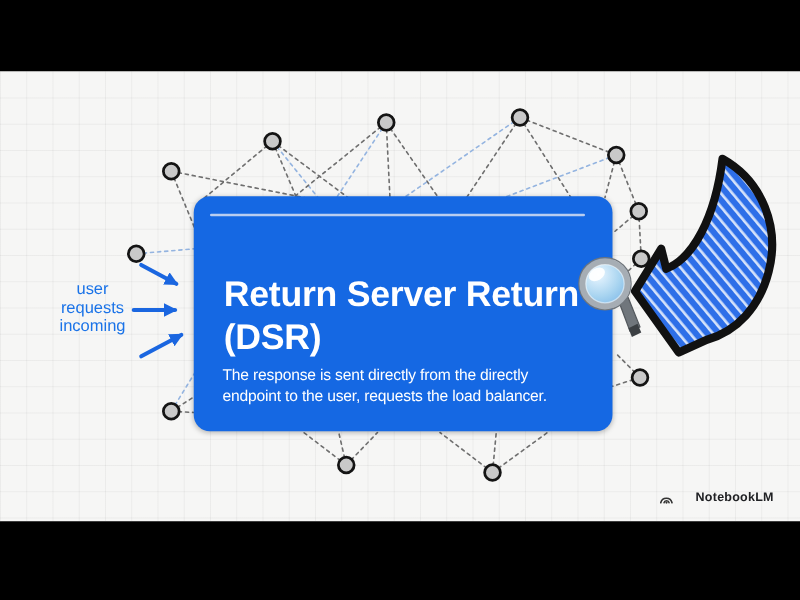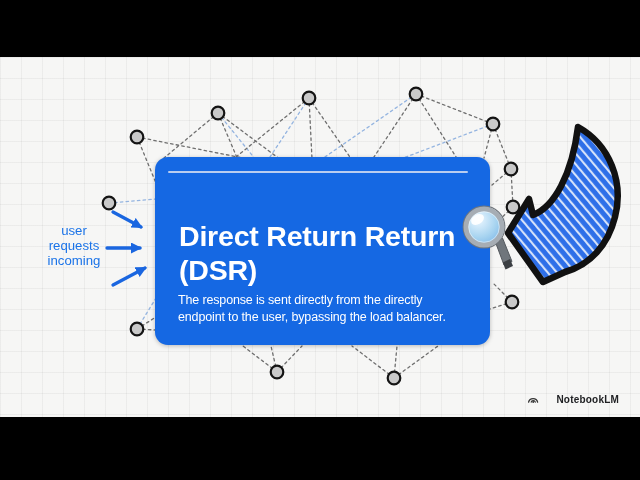--- a/index.html
+++ b/index.html
@@ -29,21 +29,21 @@
   #card .body{
     position:absolute;left:23px;top:135px;font-size:12.5px;font-weight:400;
     line-height:16.5px;letter-spacing:-0.15px;white-space:nowrap;
   }
   #side-label{
     position:absolute;left:22px;top:166px;width:104px;z-index:3;
     text-align:center;font-size:13.2px;font-weight:500;line-height:15.2px;
   }
   #fg-svg{z-index:4;}
   #footer{
-    position:absolute;right:21px;top:336px;z-index:5;display:flex;align-items:center;gap:17px;
+    position:absolute;right:21px;top:336px;z-index:5;display:flex;gap:17px;
     font-size:10px;font-weight:600;letter-spacing:0.2px;
   }
   #footer svg{display:block;}
 </style>
 </head>
 <body>
 
 <div id="stage">
 
   <svg id="net-svg" class="layer">
@@ -89,26 +89,26 @@
       <circle cx="512" cy="245" r="6.3" fill="#c9c9c9" stroke="#141414" stroke-width="2.2"></circle>
       <circle cx="109" cy="146" r="6.3" fill="#c9c9c9" stroke="#141414" stroke-width="2.2"></circle>
       <circle cx="137" cy="272" r="6.3" fill="#c9c9c9" stroke="#141414" stroke-width="2.2"></circle>
       <circle cx="277" cy="315" r="6.3" fill="#c9c9c9" stroke="#141414" stroke-width="2.2"></circle>
       <circle cx="394" cy="321" r="6.3" fill="#c9c9c9" stroke="#141414" stroke-width="2.2"></circle>
     </svg>
 
   <div id="card" style="background: rgb(21, 104, 227); color: rgb(255, 255, 255);">
     <div class="divider" style="background: rgb(185, 205, 240);"></div>
     <div class="title">
-      <div>Direct Return Return</div>
+      <div>Return Server Return</div>
       <div>(DSR)</div>
     </div>
     <div class="body">
       <div>The response is sent directly from the directly</div>
-      <div>endpoint to the user, bypassing the load balancer.</div>
+      <div>endpoint to the user, requests the load balancer.</div>
     </div>
   </div>
 
   <div id="side-label" style="color: rgb(26, 115, 232);">
     <div>user</div>
     <div>requests</div>
     <div>incoming</div>
   </div>
 
   <svg id="fg-svg" class="layer">

